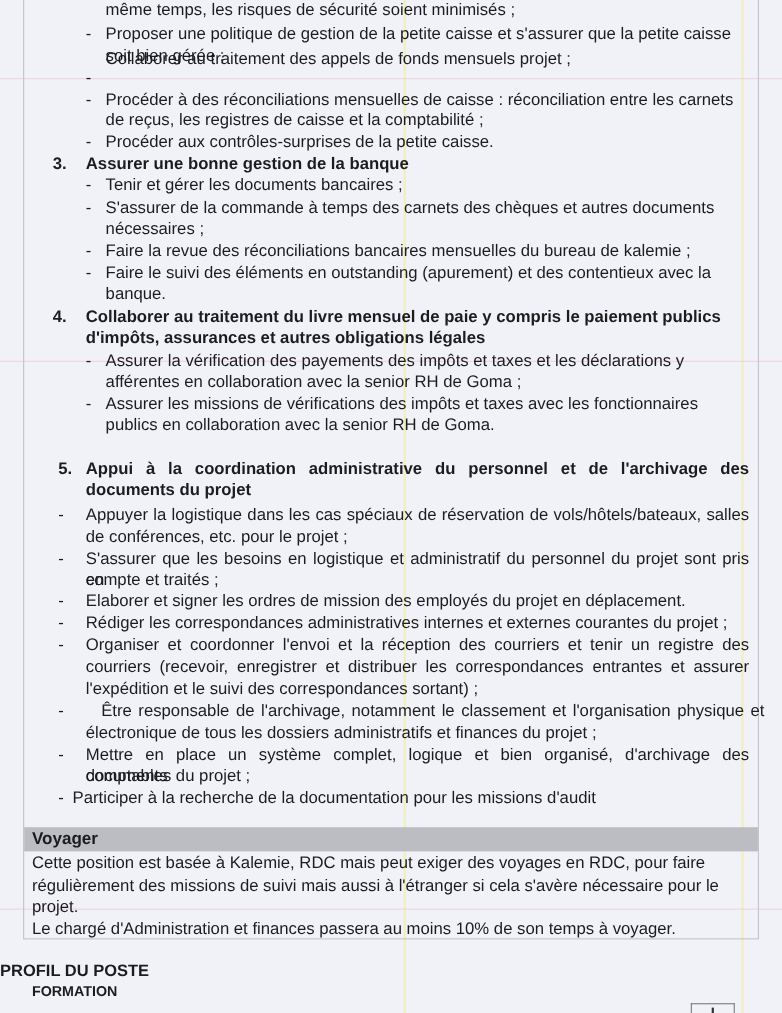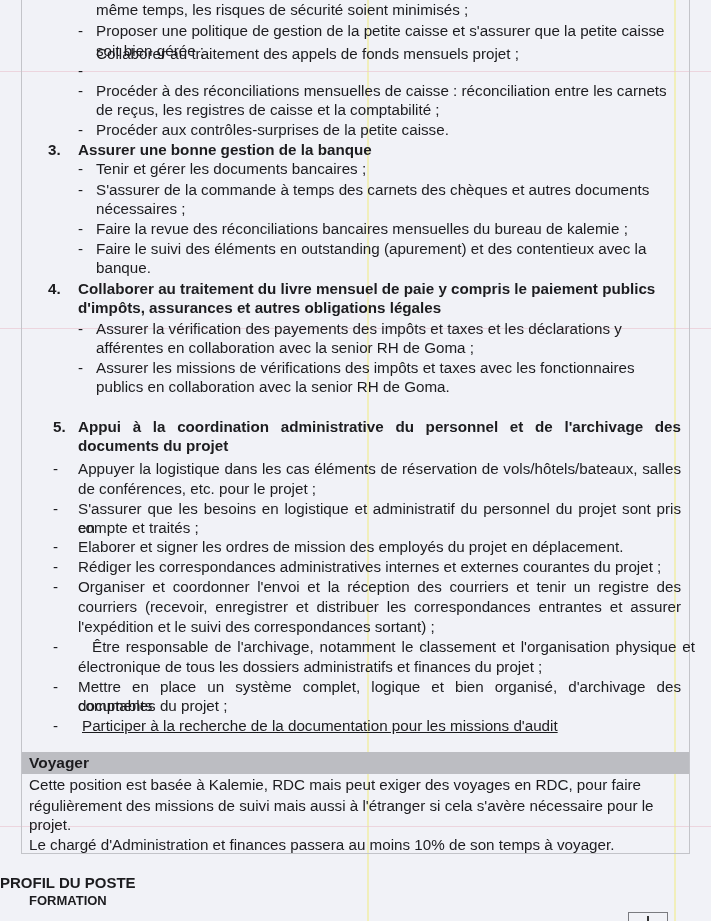--- a/index.html
+++ b/index.html
@@ -94,21 +94,21 @@
   <div class="line" style="left:96px; top:358px;">Assurer les missions de vérifications des impôts et taxes avec les fonctionnaires</div>
   <div class="line" style="left:96px; top:377px;">publics en collaboration avec la senior RH de Goma.</div>
 </div>
 
 <div>
   <div class="line bold" style="left:53px; top:417px;">5.</div>
   <div class="line bold justify" style="left:78px; top:417px; width:603px;">Appui à la coordination administrative du personnel et de l'archivage des</div>
   <div class="line bold" style="left:78px; top:436px;">documents du projet</div>
 
   <div class="dash" style="left:53px; top:459px;">-</div>
-  <div class="line justify" style="left:78px; top:459px; width:603px;">Appuyer la logistique dans les cas éléments de réservation de vols/hôtels/bateaux, salles</div>
+  <div class="line justify" style="left:78px; top:459px; width:603px;">Appuyer la logistique dans les cas spéciaux de réservation de vols/hôtels/bateaux, salles</div>
   <div class="line" style="left:78px; top:479px;">de conférences, etc. pour le projet ;</div>
 
   <div class="dash" style="left:53px; top:499px;">-</div>
   <div class="line justify" style="left:78px; top:499px; width:603px;">S'assurer que les besoins en logistique et administratif du personnel du projet sont pris en</div>
   <div class="line" style="left:78px; top:518px;">compte et traités ;</div>
 
   <div class="dash" style="left:53px; top:537px;">-</div>
   <div class="line" style="left:78px; top:537px;">Elaborer et signer les ordres de mission des employés du projet en déplacement.</div>
 
   <div class="dash" style="left:53px; top:557px;">-</div>
@@ -121,21 +121,21 @@
 
   <div class="dash" style="left:53px; top:637px;">-</div>
   <div class="line justify" style="left:92px; top:637px; width:603px;">Être responsable de l'archivage, notamment le classement et l'organisation physique et</div>
   <div class="line" style="left:78px; top:657px;">électronique de tous les dossiers administratifs et finances du projet ;</div>
 
   <div class="dash" style="left:53px; top:677px;">-</div>
   <div class="line justify" style="left:78px; top:677px; width:603px;">Mettre en place un système complet, logique et bien organisé, d'archivage des documents</div>
   <div class="line" style="left:78px; top:696px;">comptables du projet ;</div>
 
   <div class="dash" style="left:53px; top:716px;">-</div>
-  <div class="line" style="left:82px; top:716px;text-decoration:underline;">Participer à la recherche de la documentation pour les missions d'audit</div>
+  <div class="line" style="left:66px; top:716px;">Participer à la recherche de la documentation pour les missions d'audit</div>
 </div>
 
 <div class="voyager-band"></div>
 <div class="voyager-title">Voyager</div>
 <div>
   <div class="line" style="left:29px; top:775px;">Cette position est basée à Kalemie, RDC mais peut exiger des voyages en RDC, pour faire</div>
   <div class="line" style="left:29px; top:796px;">régulièrement des missions de suivi mais aussi à l'étranger si cela s'avère nécessaire pour le</div>
   <div class="line" style="left:29px; top:815px;">projet.</div>
   <div class="line" style="left:29px; top:835px;">Le chargé d'Administration et finances passera au moins 10% de son temps à voyager.</div>
 </div>

